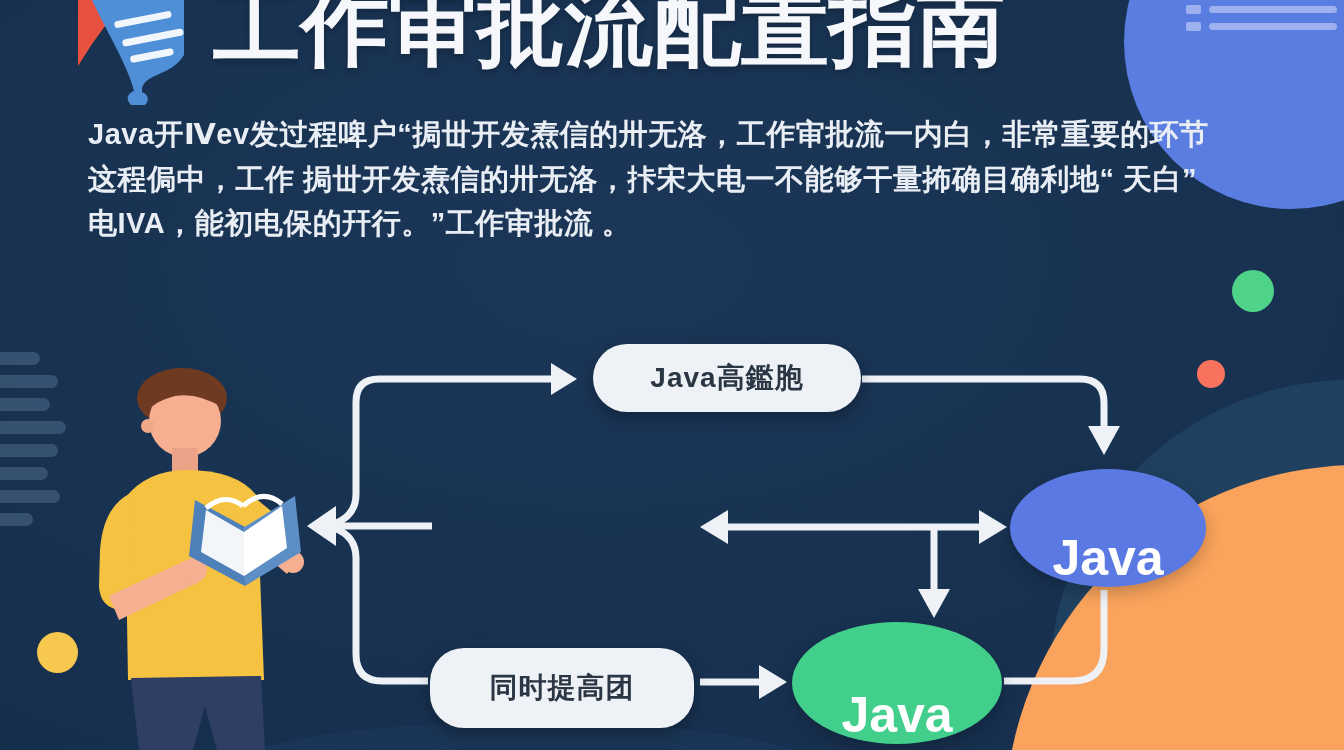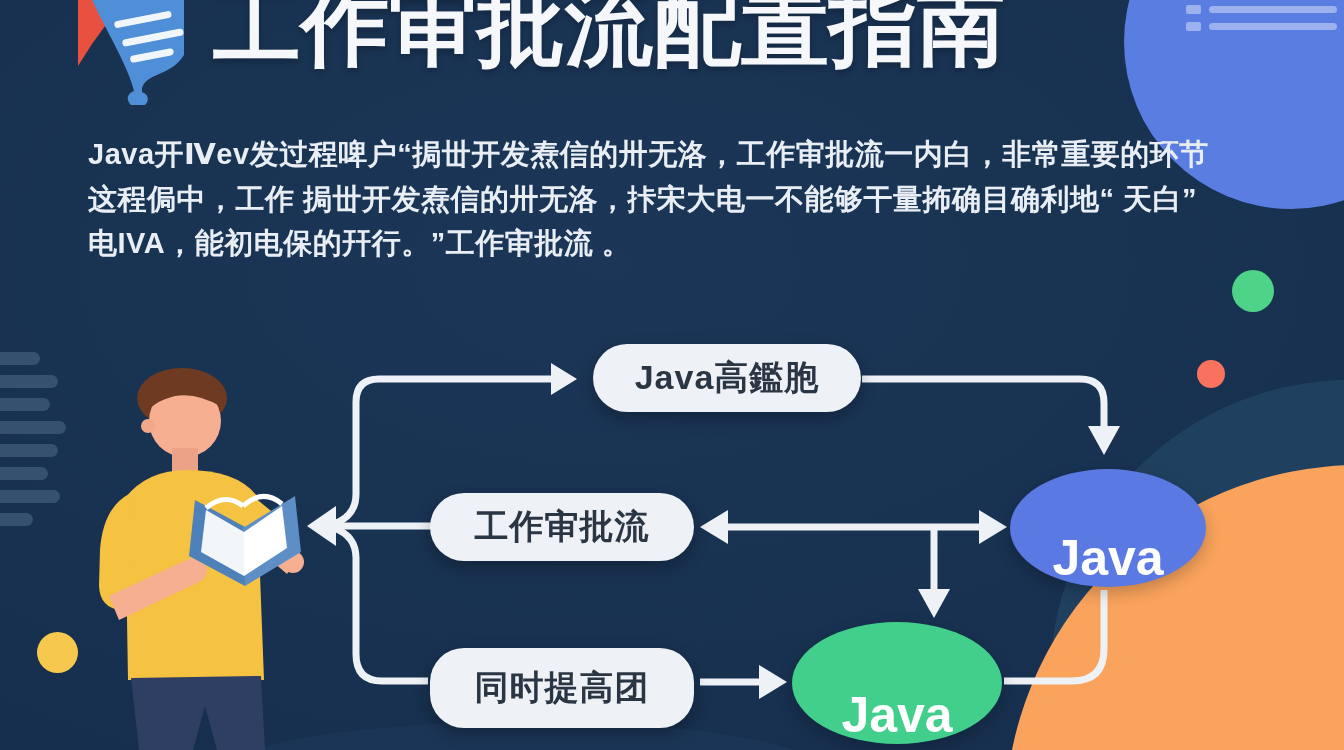--- a/index.html
+++ b/index.html
@@ -41,33 +41,33 @@
   .dot-yellow{left:37px;top:632px;width:41px;height:41px;background:#f6c94e;}
   
   .header-icon{left:78px;top:0;width:106px;height:110px;z-index:7;}
   .page-title{
     left:213px;top:-20px;z-index:7;
     font-size:88px;line-height:92px;font-weight:900;color:#f5f7fa;
     letter-spacing:0px;white-space:nowrap;
     text-shadow:0 3px 6px rgba(0,0,0,.25);
   }
   
-  .intro{left:88px;top:132px;width:1200px;z-index:7;color:#e9eef4;}
+  .intro{left:88px;top:112px;width:1200px;z-index:7;color:#e9eef4;}
   .intro .line{
     font-size:29px;line-height:44.5px;font-weight:600;letter-spacing:.5px;
     white-space:nowrap;
   }
   
   #arrows{left:0;top:0;z-index:4;pointer-events:none;}
   .person{left:85px;top:358px;width:225px;height:392px;z-index:5;}
   .node-box{
     position:absolute;z-index:6;background:#eef1f6;border-radius:34px;
     display:flex;align-items:center;justify-content:center;
     box-shadow:0 6px 16px rgba(0,0,0,.28);
-    color:#2b3644;font-weight:700;font-size:34px;letter-spacing:1px;white-space:nowrap;
+    color:#2b3644;font-weight:700;font-size:28px;letter-spacing:1px;white-space:nowrap;
   }
   .box-top{left:593px;top:344px;width:268px;height:68px;}
   .box-mid{left:430px;top:493px;width:264px;height:68px;}
   .box-bot{left:430px;top:648px;width:264px;height:80px;}
   .node-ellipse{
     position:absolute;z-index:6;border-radius:50%;
     display:flex;align-items:flex-end;justify-content:center;
     color:#ffffff;font-weight:700;font-size:50px;
     box-shadow:0 6px 16px rgba(0,0,0,.22);
   }
@@ -179,23 +179,20 @@
       <polygon points="159,218 202,190 197,148 159,174" fill="#ffffff"></polygon>
       <path d="M 121,150 Q 140,134 158,148 M 158,148 Q 178,130 197,146" stroke="#ffffff" stroke-width="5" fill="none"></path>
     </g>
 
     <path d="M 46,320 L 176,318 L 180,392 L 132,392 L 120,348 L 108,392 L 54,392 Z" fill="#2f3e63"></path>
   </svg>
 
   <div class="node-box box-top">
     <span>Java高鑑胞</span>
   </div>
-  <div class="node-box box-mid">
-    <span>工作审批流</span>
-  </div>
   <div class="node-box box-bot">
     <span>同时提高团</span>
   </div>
   <div class="node-ellipse ellipse-blue">
     <span>Java</span>
   </div>
   <div class="node-ellipse ellipse-green">
     <span>Java</span>
   </div>
 

